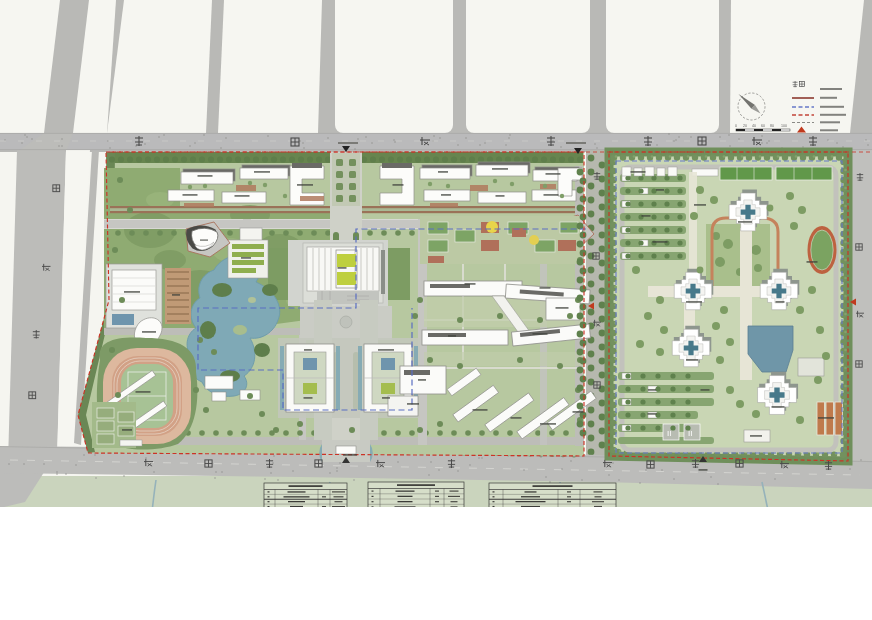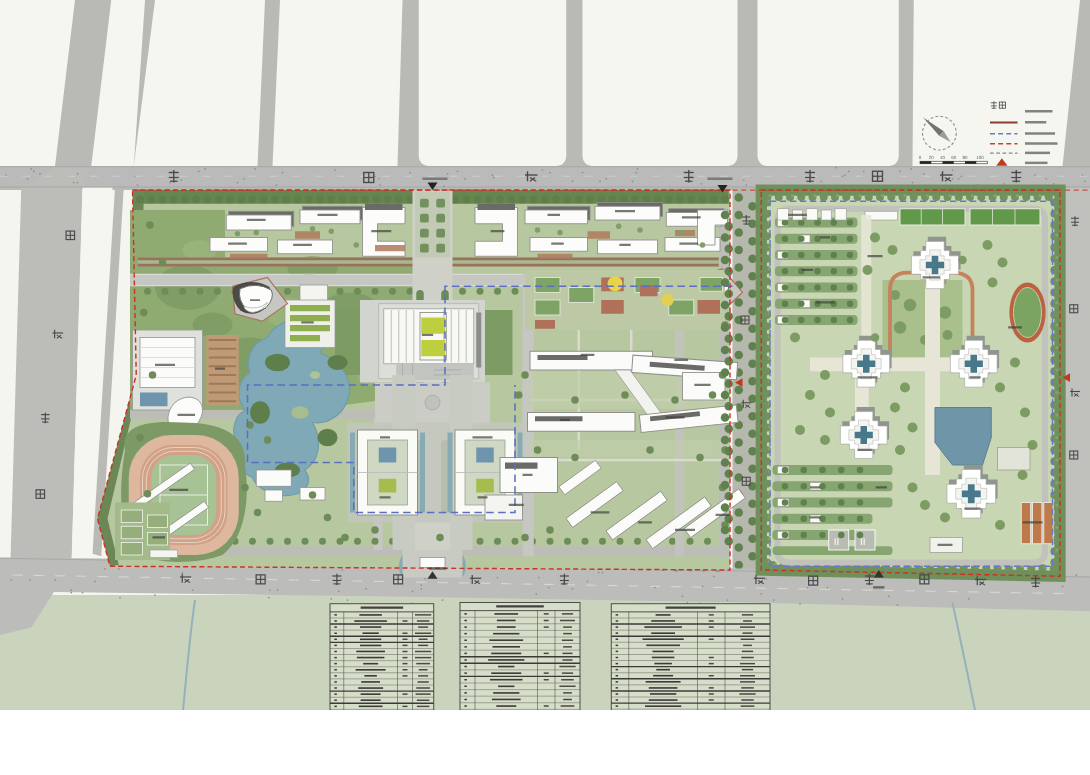--- a/index.html
+++ b/index.html
@@ -1,16 +1,16 @@
 <!DOCTYPE html>
 <html><head>
 <meta charset="utf-8">
 <style>
 html,body{margin:0;padding:0;background:#fff;font-family:"Liberation Sans",sans-serif;}
-#wrap{width:872px;height:568px;position:relative;overflow:hidden;}
+#wrap{width:872px;height:507px;position:relative;overflow:hidden;}
 svg{display:block;}
 </style>
 </head>
 <body>
 <div id="wrap">
 <svg width="872" height="620" viewBox="0 0 872 620" xmlns="http://www.w3.org/2000/svg">
 <defs>
 
 <g id="cjkA">
           <rect x="1" y="1" width="8" height="8" fill="none" stroke="#4a4a4a" stroke-width="1.1"></rect>

